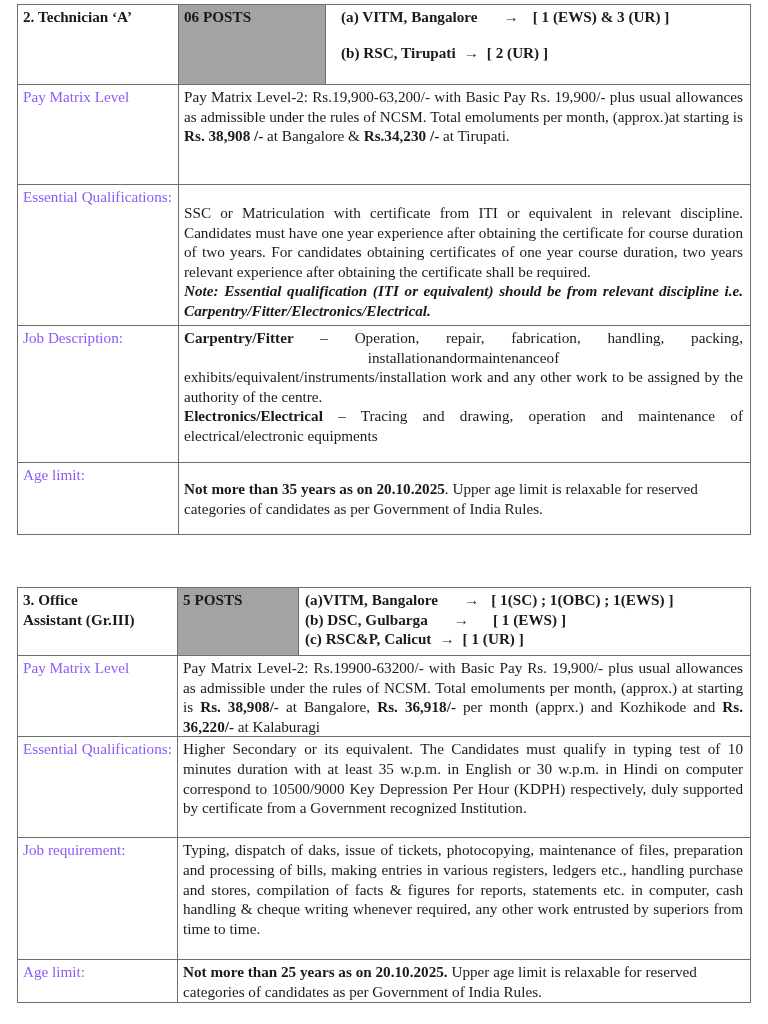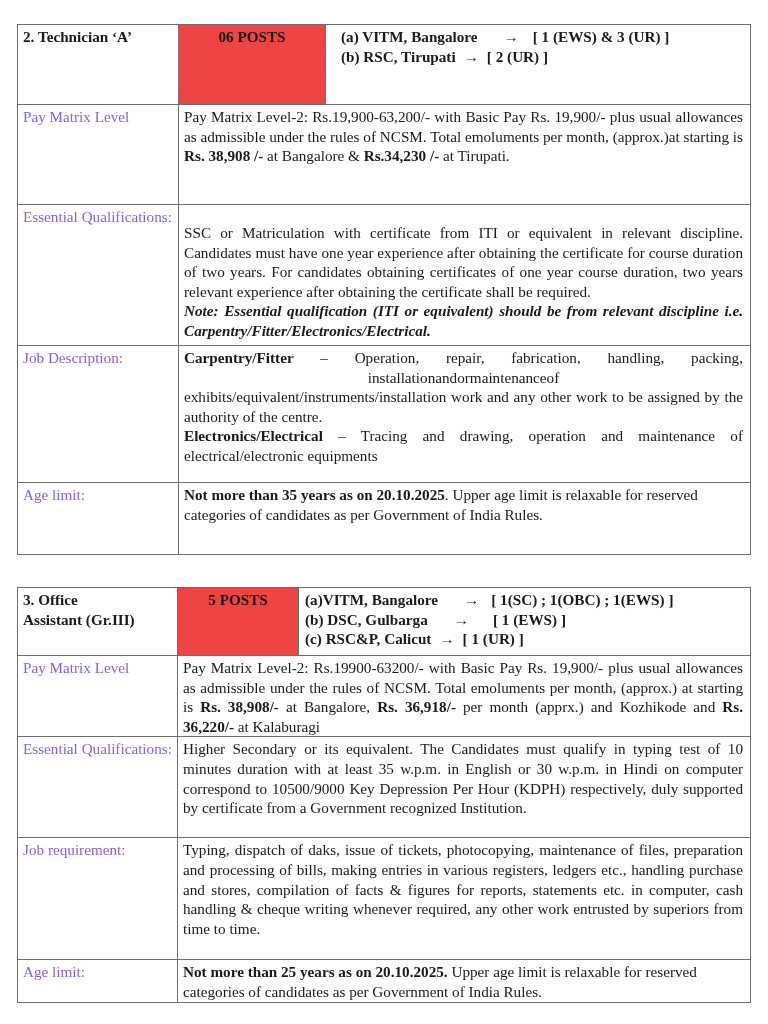--- a/index.html
+++ b/index.html
@@ -1,24 +1,24 @@
 <!DOCTYPE html>
 <html><head>
 <meta charset="utf-8">
 <style>
   html, body { margin: 0; padding: 0; background: #ffffff; }
   body { width: 768px; height: 1024px; position: relative; overflow: hidden;
          font-family: "Liberation Serif", "DejaVu Serif", serif; color: #1a1a1a; }
   .tbl { position: absolute; left: 17px; width: 734px; border-collapse: collapse;
          table-layout: fixed; font-size: 15.2px; line-height: 19.6px; }
   .tbl td { border: 1px solid #6e6e6e; vertical-align: top; padding: 0 5px; }
-  #t1 { top: 24px; }
+  #t1 { top: 4px; }
   #t2 { top: 587px; }
   .head-title { font-weight: bold; padding-top: 2px !important; }
-  .pink { background: #ef4444; text-align: center; font-weight: bold; margin-left: 26px; }
+  .pink { background: #a3a3a3; text-align: left; font-weight: bold; margin-left: 26px; }
   .loc { font-weight: bold; }
   .label { color: #8b5cf6; }
   .just { text-align: justify; }
   .b { font-weight: bold; }
   .bi { font-weight: bold; font-style: italic; }
   .arrow { display: inline-block; margin: 0 8px; font-weight: bold; }
   .spread { display: flex; justify-content: center; }
 </style>
 </head>
 <body>
@@ -30,21 +30,21 @@
       <col>
     </colgroup>
   <tbody>
       <tr style="height:80px">
     <td class="head-title"><span>2.  Technician ‘A’</span></td>
     <td class="pink head-title"><span>06 POSTS</span></td>
     <td class="head-title" style="padding-left:15px">
       <div class="loc" style="margin-top:0">
         <span>(a) VITM, Bangalore</span><span class="arrow" style="margin-left:26px;margin-right:14px">→</span><span>[ 1  (EWS) &amp; 3 (UR) ]</span>
       </div>
-      <div class="loc" style="">
+      <div class="loc" style="margin-top:16px">
         <span>(b) RSC, Tirupati</span><span class="arrow">→</span><span>[ 2 (UR) ]</span>
       </div>
     </td>
   </tr>
   <tr style="height:100px">
     <td class="label" style="padding-top:2px">Pay Matrix Level</td>
     <td colspan="2" class="just" style="padding-top:2px;padding-right:7px"><span>Pay Matrix Level-2: Rs.19,900-63,200/- with Basic Pay Rs. 19,900/- plus usual allowances as admissible under the rules of NCSM. Total emoluments per month, (approx.)at starting is </span><span class="b">Rs. 38,908 /-</span><span> at Bangalore &amp; </span><span class="b">Rs.34,230 /-</span><span> at Tirupati.</span></td>
   </tr>
   <tr style="height:141px">
     <td class="label" style="padding-top:2px">Essential Qualifications:</td>
@@ -63,21 +63,21 @@
         <span>or</span>
         <span>maintenance</span>
         <span>of</span>
       </div>
       <div class="just"><span>exhibits/equivalent/instruments/installation work and any other work to be assigned by the authority of the centre.</span></div>
       <div class="just"><span class="b">Electronics/Electrical</span><span> – Tracing and drawing, operation and maintenance of electrical/electronic equipments</span></div>
     </td>
   </tr>
   <tr style="height:72px">
     <td class="label" style="padding-top:2px">Age limit:</td>
-    <td colspan="2" style="padding-top:2px;padding-right:7px"><span class="b">Not more than 35 years as on 20.10.2025</span><span>. Upper age limit is relaxable for reserved categories of candidates as per Government of India Rules.</span></td>
+    <td colspan="2" style="padding-top:16px;padding-right:7px"><span class="b">Not more than 35 years as on 20.10.2025</span><span>. Upper age limit is relaxable for reserved categories of candidates as per Government of India Rules.</span></td>
   </tr>
 </tbody>
   </table>
 
 <table class="tbl" id="t2">
   <colgroup>
       <col style="width:160px">
       <col style="width:121px">
       <col>
     </colgroup>

